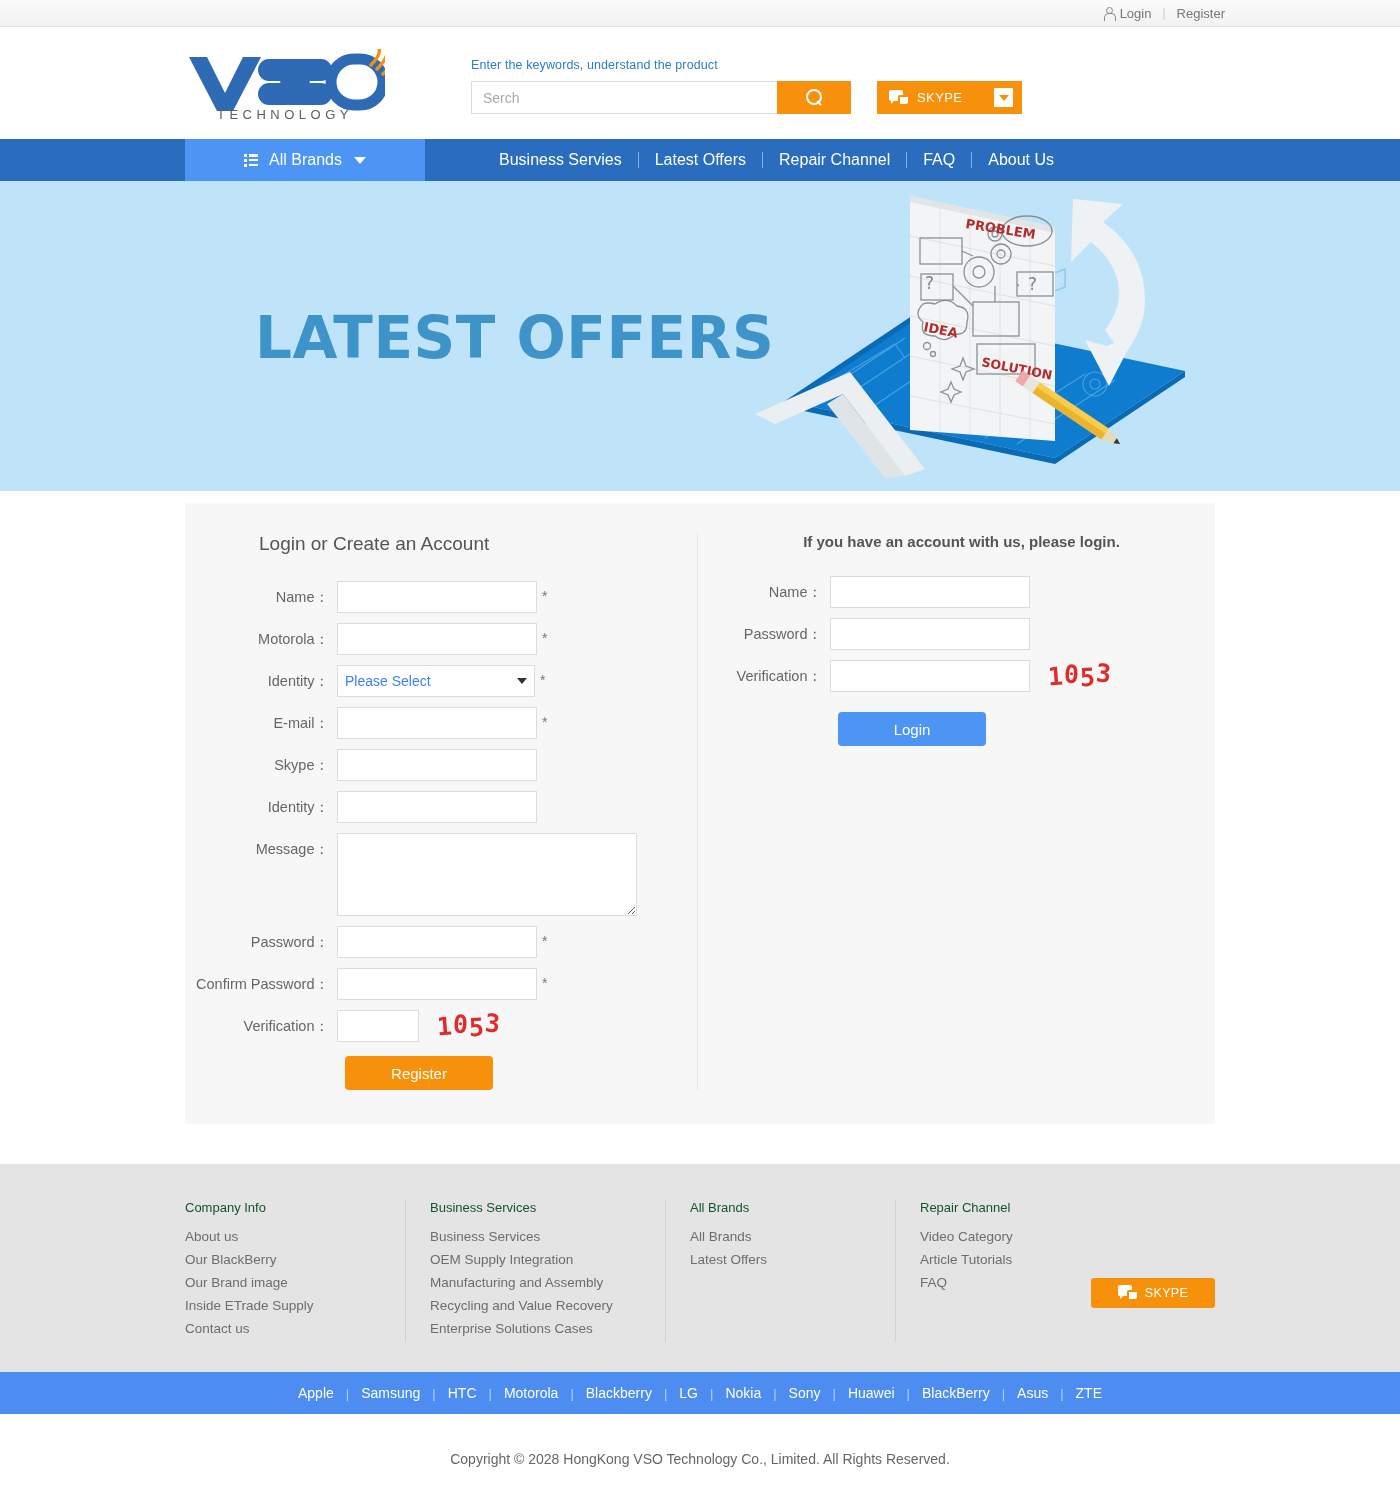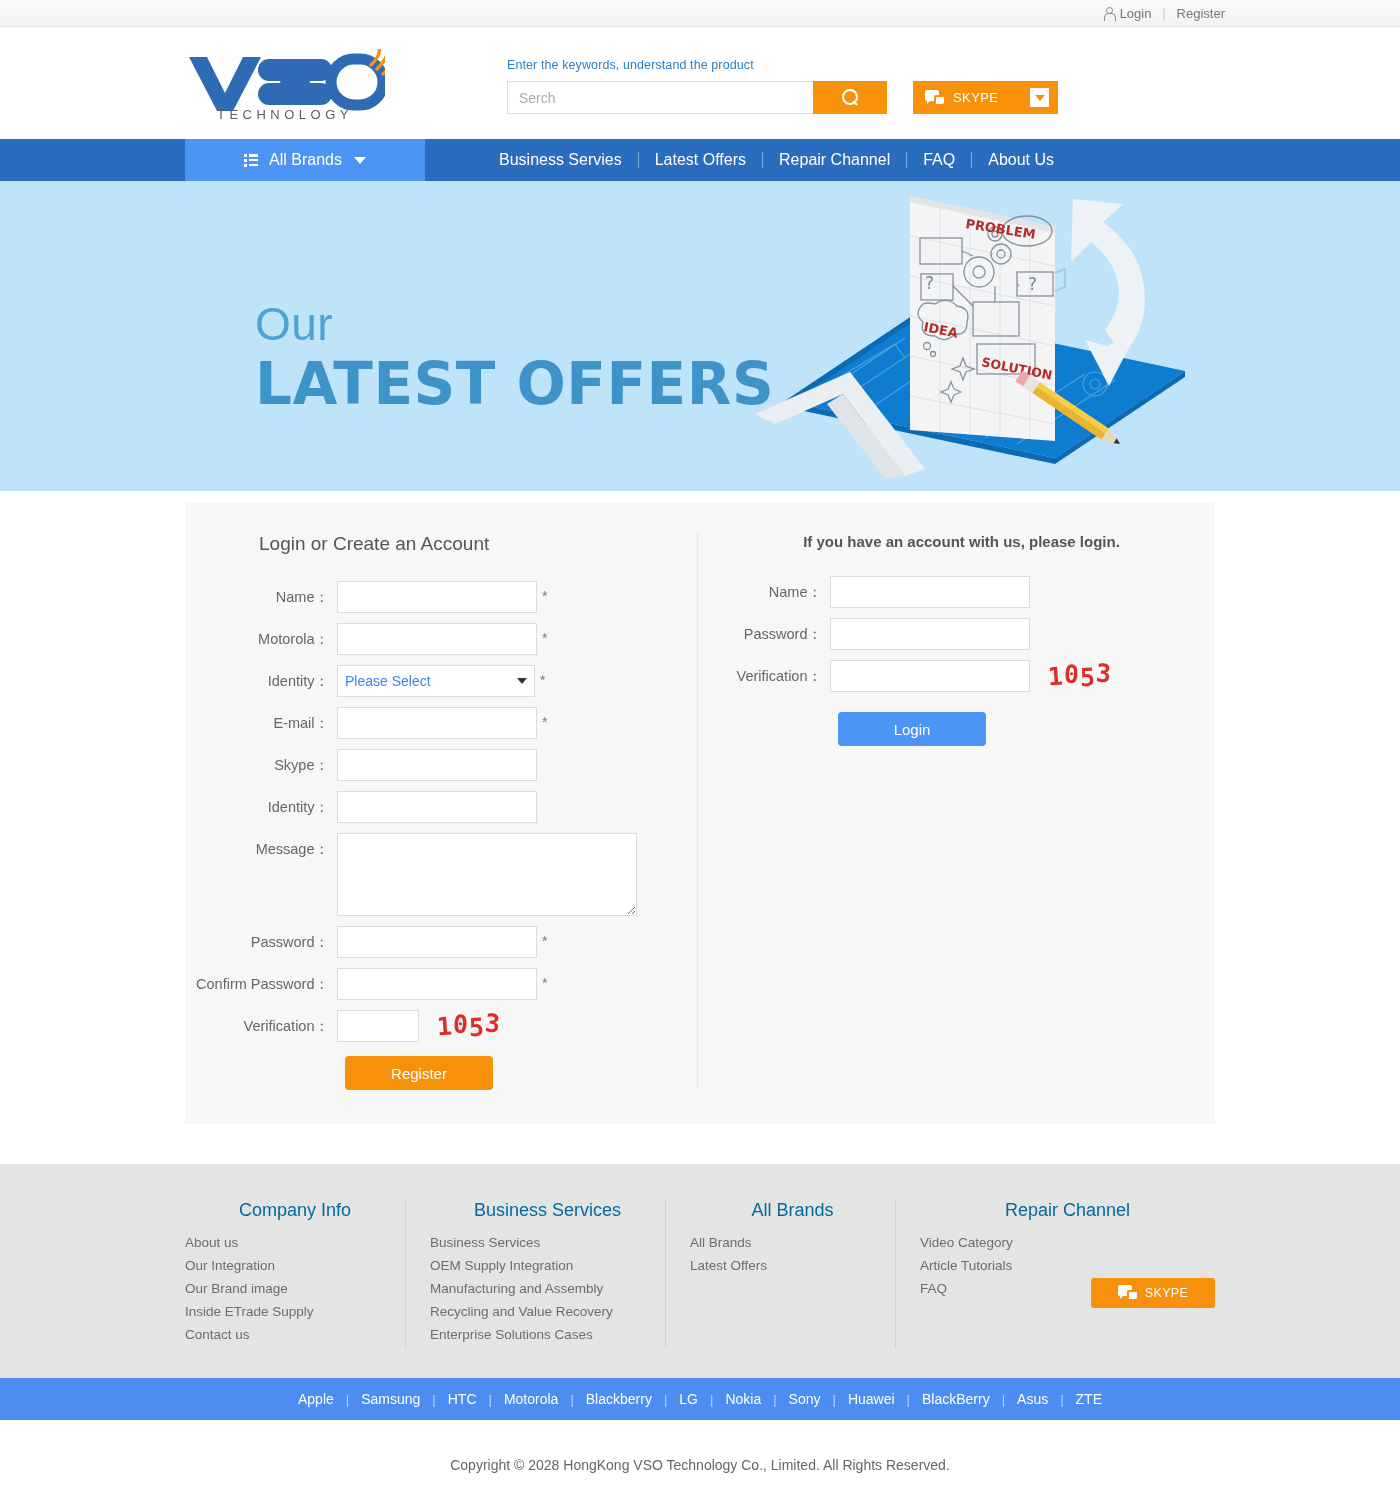--- a/index.html
+++ b/index.html
@@ -38,21 +38,21 @@
     border-radius: 5px 5px 0 0;
   }
 
   
   .header { height: 112px; background: #fff; }
   .header-inner { width: 1030px; margin: 0 auto; display: flex; align-items: center; height: 112px; }
 
   .logo { width: 230px; flex: none; padding-top: 4px; }
   .logo svg { display: block; }
 
-  .search-col { margin-left: 92px; padding-top: 6px; }
+  .search-col { margin-left: 56px; padding-top: 6px; }
   .search-tag {
     color: #2a7fc4; font-size: 12.5px; margin-bottom: 9px; letter-spacing: .1px;
   }
   .search-row { display: flex; align-items: stretch; }
   .search-input {
     width: 306px; height: 33px;
     border: 1px solid #ddd; border-right: none;
     padding: 0 11px; font-size: 14px; color: #555;
     background: #fff; outline: none;
     font-family: "Liberation Sans", sans-serif;
@@ -191,21 +191,21 @@
   .col-right .btn-row { margin-left: 140px; margin-top: 20px; }
 
   
   .footer { background: #e4e4e4; padding: 36px 0 30px 0; }
   .footer-inner { width: 1030px; margin: 0 auto; display: flex; position: relative; }
   .fcol { position: relative; }
   .fcol.c1 { width: 220px; }
   .fcol.c2 { width: 260px; border-left: 1px solid #d2d2d2; padding-left: 24px; }
   .fcol.c3 { width: 230px; border-left: 1px solid #d2d2d2; padding-left: 24px; }
   .fcol.c4 { width: 320px; border-left: 1px solid #d2d2d2; padding-left: 24px; }
-  .fcol h4 { margin: 0 0 12px 0; font-size: 18px; font-weight: 400; color: #0369a1; text-align: center; }
+  .fcol h4 { margin: 0 0 12px 0; font-size: 13px; font-weight: 400; color: #14532d; }
   .fcol ul { list-style: none; margin: 0; padding: 0; }
   .fcol li { margin-bottom: 5px; }
   .fcol a { color: #6d6d6d; font-size: 13.5px; text-decoration: none; cursor: pointer; }
   .footer-skype {
     position: absolute; right: 0; top: 78px;
     width: 124px; height: 30px; background: #f7910b; border-radius: 3px;
     display: flex; align-items: center; justify-content: center; gap: 8px; cursor: pointer;
   }
   .footer-skype .skype-label { font-size: 12.5px; }
 
@@ -306,21 +306,20 @@
         <a class="nav-link" href="#">FAQ</a>
         <span class="nav-div"></span>
         <a class="nav-link" href="#">About Us</a>
       </div>
     </div>
   </div>
 
   <div class="hero">
     <div class="hero-inner">
       <div class="hero-text">
-        <div class="hero-our">Our</div>
         <div class="hero-title">LATEST OFFERS</div>
       </div>
 
       <div class="hero-art">
         <svg viewBox="0 0 450 300" width="450" height="300">
 
           <g>
             <polygon points="30,215 160,128 430,185 300,272" fill="#0e7ccf"></polygon>
             <polygon points="30,215 160,128 160,134 30,221" fill="#0a6ab4"></polygon>
             <polygon points="30,221 300,278 300,272 30,215" fill="#0a6ab4"></polygon>
@@ -512,21 +511,21 @@
 
     </div>
   </div>
 
   <div class="footer">
     <div class="footer-inner">
       <div class="fcol c1">
         <h4>Company Info</h4>
         <ul>
           <li><a href="#">About us</a></li>
-          <li><a href="#">Our Integration</a></li>
+          <li><a href="#">Our BlackBerry</a></li>
           <li><a href="#">Our Brand image</a></li>
           <li><a href="#">Inside ETrade Supply</a></li>
           <li><a href="#">Contact us</a></li>
         </ul>
       </div>
 
       <div class="fcol c2">
         <h4>Business Services</h4>
         <ul>
           <li><a href="#">Business Services</a></li>

